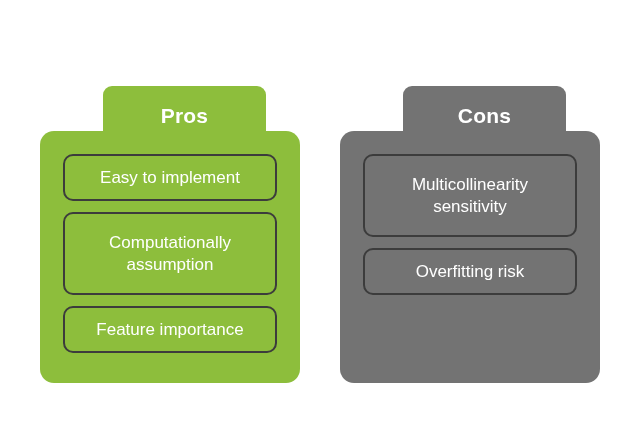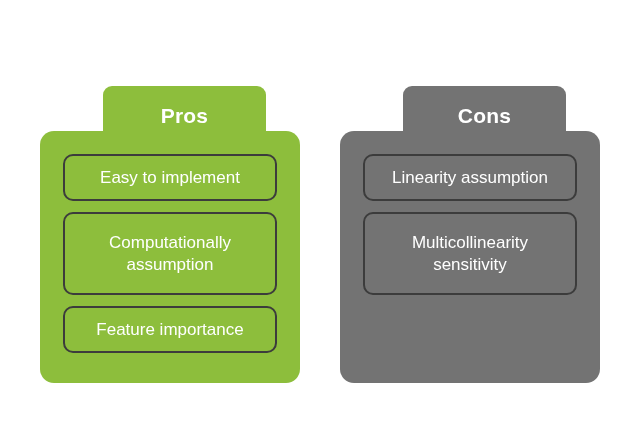--- a/index.html
+++ b/index.html
@@ -114,22 +114,22 @@
         <span class="item-label">Feature importance</span>
       </div>
     </div>
   </div>
 
   <div class="column cons">
     <div class="tab">
       <span class="tab-label">Cons</span>
     </div>
     <div class="panel">
-      <div class="item single">
-        <span class="item-label">Linearity assumption</span>
-      </div>
       <div class="item double">
         <span class="item-label">Multicollinearity sensitivity</span>
+      </div>
+      <div class="item single">
+        <span class="item-label">Overfitting risk</span>
       </div>
     </div>
   </div>
 
 </div>
 
 </body></html>

